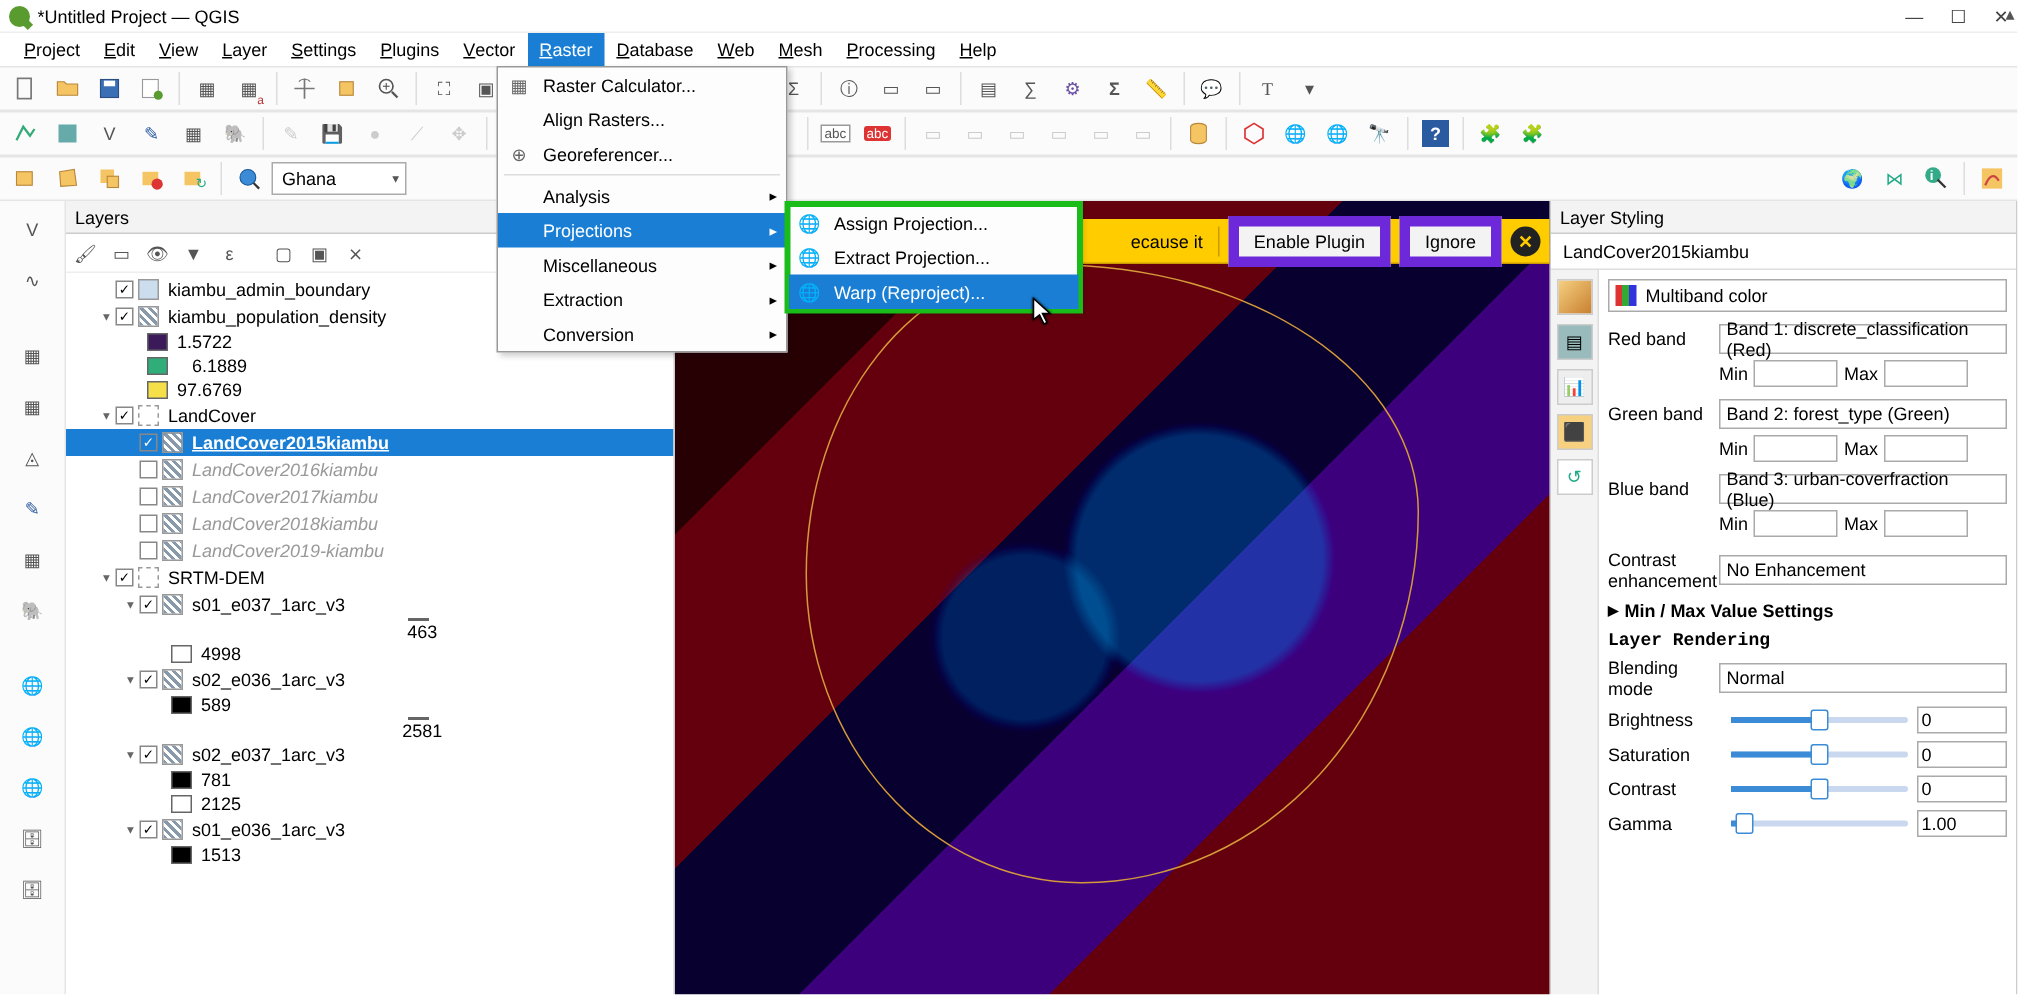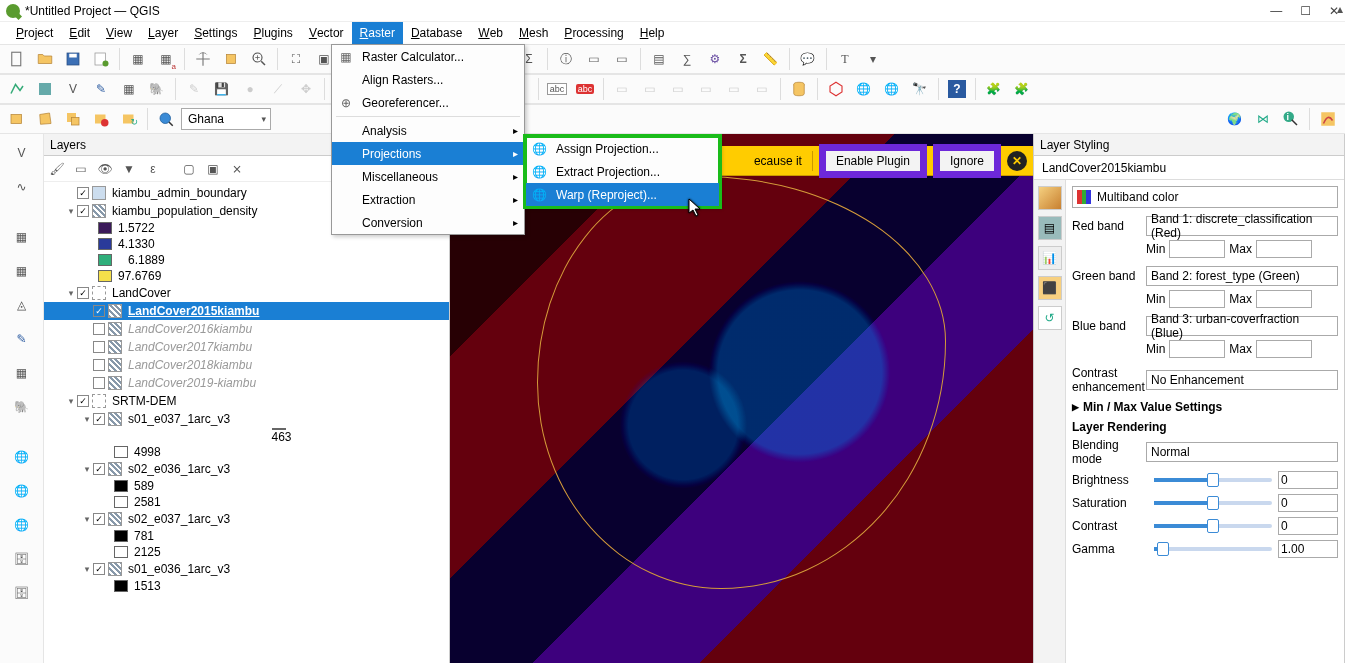--- a/index.html
+++ b/index.html
@@ -441,24 +441,20 @@
         <div class="tnode" style="padding-left: 22px;">
           <span class="exp">▾</span>
           <span class="cb on"></span>
           <span class="sicon" style="background: repeating-linear-gradient(45deg, rgb(136, 153, 170), rgb(136, 153, 170) 2px, rgb(255, 255, 255) 2px, rgb(255, 255, 255) 4px);"></span>
           <span class="lbl">kiambu_population_density</span>
         </div>
         <div class="legrow" style="padding-left: 54px;">
           <span class="sw" style="background: rgb(59, 26, 90);"></span>
           <span>1.5722</span>
         </div>
-        <div class="legrow" style="padding-left: 54px;">
-          <span class="sw" style="background: rgb(42, 58, 154);"></span>
-          <span>4.1330</span>
-        </div>
         <div class="legrow" style="padding-left: 54px; gap: 10px;">
           <span class="sw" style="background: rgb(47, 174, 122);"></span>
           <span>6.1889</span>
         </div>
         <div class="legrow" style="padding-left: 54px;">
           <span class="sw" style="background: rgb(245, 224, 74);"></span>
           <span>97.6769</span>
         </div>
         <div class="tnode" style="padding-left: 22px;">
           <span class="exp">▾</span>
@@ -519,21 +515,21 @@
         <div class="tnode" style="padding-left: 38px;">
           <span class="exp">▾</span>
           <span class="cb on"></span>
           <span class="sicon" style="background: repeating-linear-gradient(45deg, rgb(136, 153, 170), rgb(136, 153, 170) 2px, rgb(255, 255, 255) 2px, rgb(255, 255, 255) 4px);"></span>
           <span class="lbl">s02_e036_1arc_v3</span>
         </div>
         <div class="legrow" style="padding-left: 70px;">
           <span class="sw" style="background: rgb(0, 0, 0);"></span>
           <span>589</span>
         </div>
-        <div class="legrow" style="padding-left: 70px;">
+        <div class="legrow" style="padding-left: 70px; flex-direction: column;">
           <span class="sw" style="background: rgb(255, 255, 255);"></span>
           <span>2581</span>
         </div>
         <div class="tnode" style="padding-left: 38px;">
           <span class="exp">▾</span>
           <span class="cb on"></span>
           <span class="sicon" style="background: repeating-linear-gradient(45deg, rgb(136, 153, 170), rgb(136, 153, 170) 2px, rgb(255, 255, 255) 2px, rgb(255, 255, 255) 4px);"></span>
           <span class="lbl">s02_e037_1arc_v3</span>
         </div>
         <div class="legrow" style="padding-left: 70px;">
@@ -632,21 +628,21 @@
           <span>Contrast enhancement</span>
           <div class="bsel">
               <span>No Enhancement</span>
             </div>
         </div>
 
         <div class="secthead">
             <span class="tri">▶</span>
             <span>Min / Max Value Settings</span>
           </div>
-        <div class="secthead" style="font-weight:bold;">Layer Rendering</div>
+        <div class="secthead" style="font-weight:bold;font-family:Liberation Mono, monospace;">Layer Rendering</div>
 
         <div class="bandgrid" style="margin-top:4px;">
           <span>Blending mode</span>
           <div class="bsel">
               <span>Normal</span>
             </div>
         </div>
 
         <div class="sliderrow">
             <label>Brightness</label>

